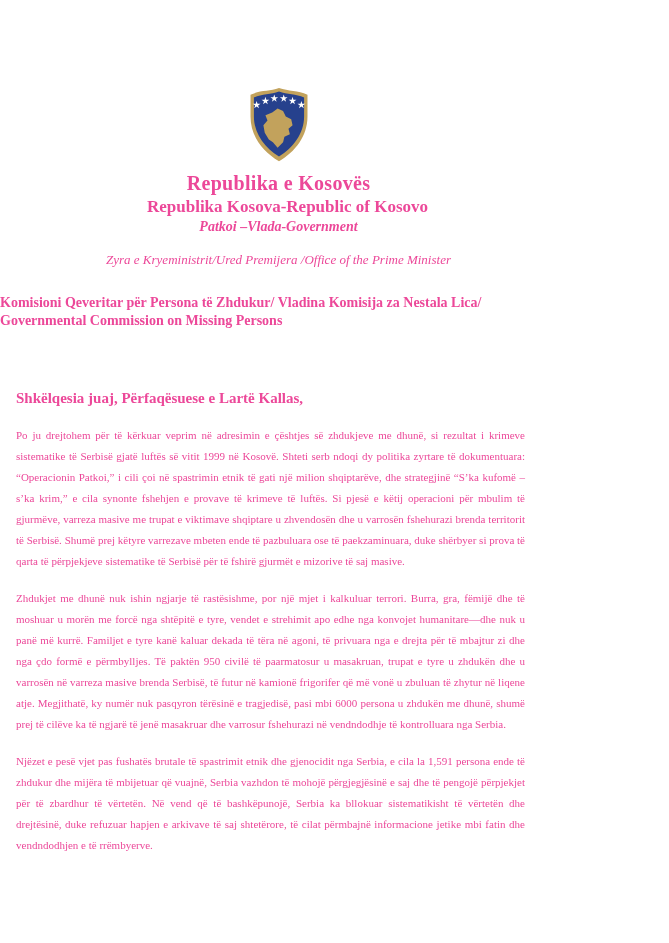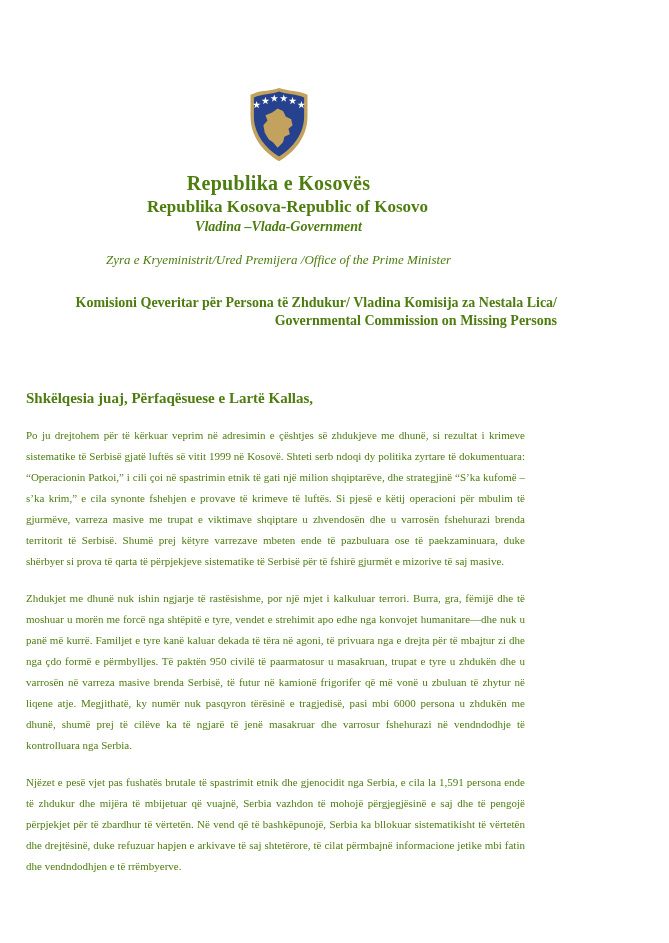--- a/index.html
+++ b/index.html
@@ -1,20 +1,20 @@
 <!DOCTYPE html>
 <html style="--shield-blue: #26418D; --gold: #C2A25C; --star-white: #FFFFFF;"><head>
 <meta charset="utf-8">
 <style>
   html, body { margin: 0; padding: 0; background: #ffffff; }
   .page {
     width: 557px;
     height: 943px;
     background: #ffffff;
-    color: #4d7c0f;
+    color: #ec4899;
     font-family: "Liberation Serif", serif;
     overflow: hidden;
     box-sizing: border-box;
   }
   .emblem-wrap {
     display: flex;
     justify-content: center;
     padding-top: 86px;
   }
   .emblem-wrap svg { display: block; }
@@ -43,27 +43,27 @@
     margin-top: 2px;
   }
   .office-line {
     font-size: 13px;
     font-style: italic;
     margin-top: 17px;
   }
   .commission {
     font-size: 14px;
     font-weight: bold;
-    text-align: right;
+    text-align: left;
     max-width: 570px;
     margin: 26px auto 16px auto;
     line-height: 1.32;
   }
   .letter-body {
-    padding: 0 32px 0 26px;
+    padding: 0 32px 0 16px;
   }
   .salutation {
     font-weight: bold;
     font-size: 15px;
     margin: 57px 0 0 0;
     line-height: 21px;
   }
   .para {
     font-size: 11px;
     line-height: 21px;
@@ -89,21 +89,21 @@
       <use href="#star" class="star" transform="translate(57,18.5) scale(6)"></use>
       <use href="#star" class="star" transform="translate(70,22) scale(6)"></use>
       <use href="#star" class="star" transform="translate(83,28) scale(6)"></use>
       <path class="map" d="M48 33 L56 37 L60 45 L68 49 L70 58 L64 63 L66 71 L58 75 L56 83 L48 91 L41 83 L35 79 L29 69 L27 58 L33 51 L30 43 L40 39 Z"></path>
     </svg>
   </div>
 
   <div class="header-block">
     <div class="title-sq">Republika e Kosovës</div>
     <div class="title-multi">Republika Kosova-Republic of Kosovo</div>
-    <div class="gov-line">Vladina –Vlada-Government</div>
+    <div class="gov-line">Patkoi –Vlada-Government</div>
     <div class="office-line">Zyra e Kryeministrit/Ured Premijera /Office of the Prime Minister</div>
   </div>
 
   <div class="commission">Komisioni Qeveritar për Persona të Zhdukur/ Vladina Komisija za Nestala Lica/ Governmental Commission on Missing Persons</div>
 
   <div class="letter-body">
     <p class="salutation">Shkëlqesia juaj, Përfaqësuese e Lartë Kallas,</p>
     <p class="para">Po ju drejtohem për të kërkuar veprim në adresimin e çështjes së zhdukjeve me dhunë, si rezultat i krimeve sistematike të Serbisë gjatë luftës së vitit 1999 në Kosovë. Shteti serb ndoqi dy politika zyrtare të dokumentuara: “Operacionin Patkoi,” i cili çoi në spastrimin etnik të gati një milion shqiptarëve, dhe strategjinë “S’ka kufomë – s’ka krim,” e cila synonte fshehjen e provave të krimeve të luftës. Si pjesë e këtij operacioni për mbulim të gjurmëve, varreza masive me trupat e viktimave shqiptare u zhvendosën dhe u varrosën fshehurazi brenda territorit të Serbisë. Shumë prej këtyre varrezave mbeten ende të pazbuluara ose të paekzaminuara, duke shërbyer si prova të qarta të përpjekjeve sistematike të Serbisë për të fshirë gjurmët e mizorive të saj masive.</p>
     <p class="para">Zhdukjet me dhunë nuk ishin ngjarje të rastësishme, por një mjet i kalkuluar terrori. Burra, gra, fëmijë dhe të moshuar u morën me forcë nga shtëpitë e tyre, vendet e strehimit apo edhe nga konvojet humanitare—dhe nuk u panë më kurrë. Familjet e tyre kanë kaluar dekada të tëra në agoni, të privuara nga e drejta për të mbajtur zi dhe nga çdo formë e përmbylljes. Të paktën 950 civilë të paarmatosur u masakruan, trupat e tyre u zhdukën dhe u varrosën në varreza masive brenda Serbisë, të futur në kamionë frigorifer që më vonë u zbuluan të zhytur në liqene atje. Megjithatë, ky numër nuk pasqyron tërësinë e tragjedisë, pasi mbi 6000 persona u zhdukën me dhunë, shumë prej të cilëve ka të ngjarë të jenë masakruar dhe varrosur fshehurazi në vendndodhje të kontrolluara nga Serbia.</p>
     <p class="para">Njëzet e pesë vjet pas fushatës brutale të spastrimit etnik dhe gjenocidit nga Serbia, e cila la 1,591 persona ende të zhdukur dhe mijëra të mbijetuar që vuajnë, Serbia vazhdon të mohojë përgjegjësinë e saj dhe të pengojë përpjekjet për të zbardhur të vërtetën. Në vend që të bashkëpunojë, Serbia ka bllokuar sistematikisht të vërtetën dhe drejtësinë, duke refuzuar hapjen e arkivave të saj shtetërore, të cilat përmbajnë informacione jetike mbi fatin dhe vendndodhjen e të rrëmbyerve.</p>

